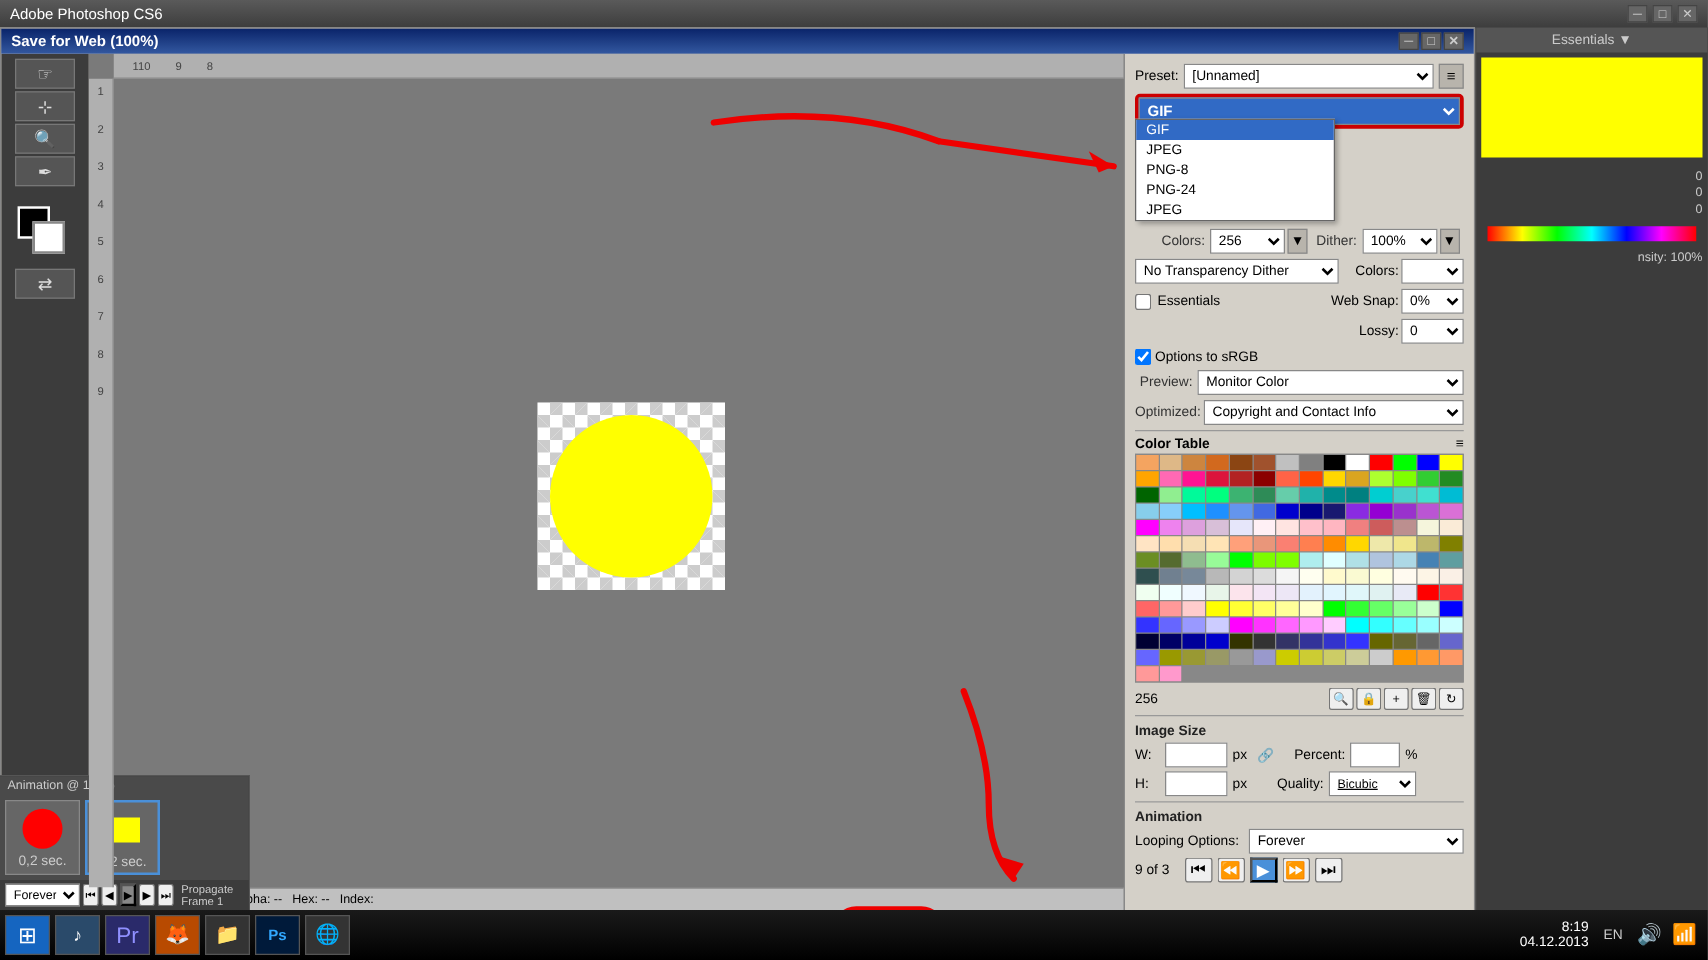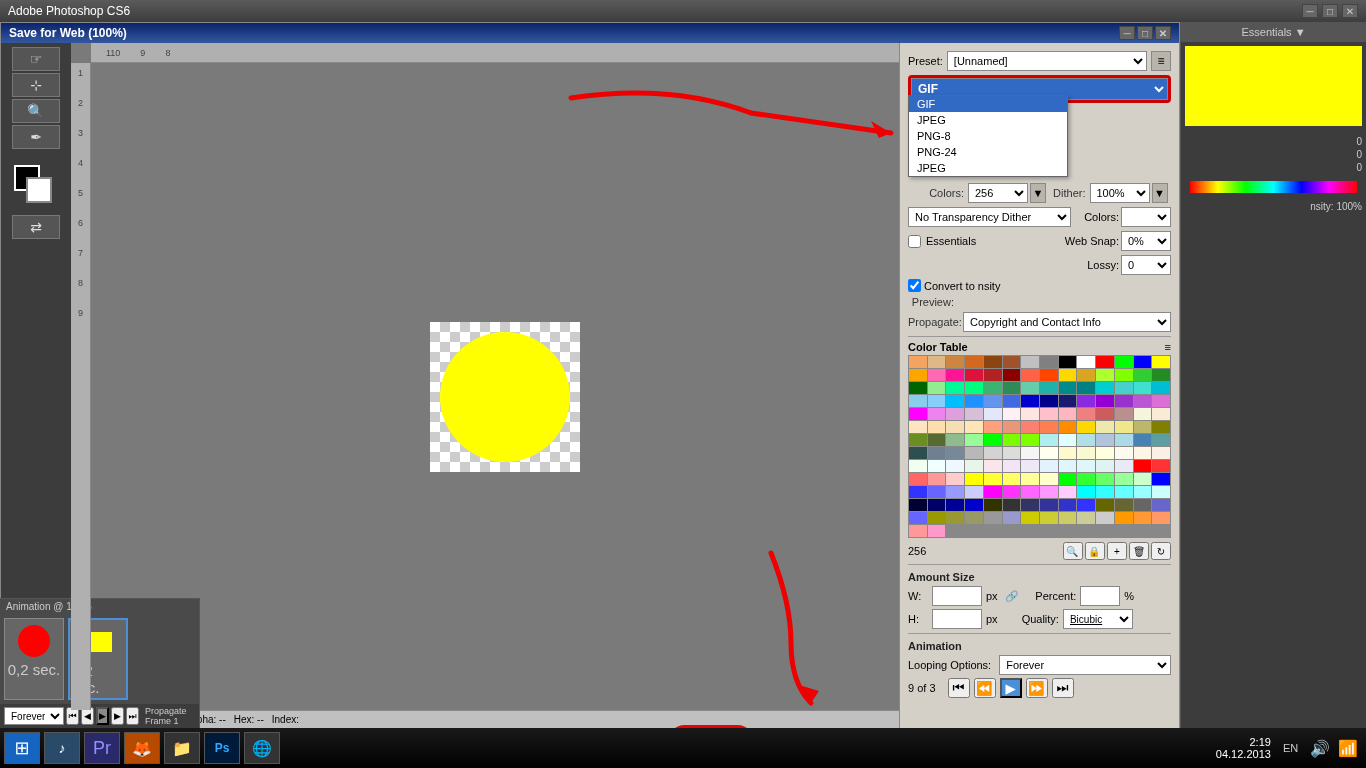--- a/index.html
+++ b/index.html
@@ -389,21 +389,21 @@
       display: flex;
       flex-direction: column;
       align-items: center;
       padding: 2px;
     }
     .anim-frame-thumb {
       width: 50px; height: 40px;
       display: flex; align-items: center; justify-content: center;
     }
     .anim-frame-time {
-      font-size: 15px;
+      font-size: 11px;
       color: #ccc;
     }
 
     .ps-taskbar {
       position: absolute;
       bottom: 0; left: 0; right: 0;
       height: 40px;
       background: linear-gradient(to bottom, #1a1a1a, #000);
       display: flex;
       align-items: center;
@@ -632,29 +632,32 @@
       <div class="right-row">
         <div style="flex:1;"></div>
         <span style="width:40px;text-align:right;padding-right:2px;">Lossy:</span>
         <select style="width:50px;">
           <option>0</option>
         </select>
       </div>
 
       <div class="right-row">
         <input type="checkbox" id="srgb-cb" checked="" style="">
-        <label for="srgb-cb">Convert to nsity</label>
+        <label for="srgb-cb">Options to sRGB</label>
       </div>
 
       <div class="right-row">
         <span class="right-label" style="width:50px;">Preview:</span>
+        <select style="flex:1;">
+          <option>Monitor Color</option>
+        </select>
       </div>
 
       <div class="right-row">
-        <span class="right-label" style="width:55px;">Propagate:</span>
+        <span class="right-label" style="width:55px;">Optimized:</span>
         <select style="flex:1;">
           <option>Copyright and Contact Info</option>
         </select>
       </div>
 
       <div class="divider"></div>
 
       <div id="color-table-container">
         <div id="color-table-header">
           <span>Color Table</span>
@@ -853,21 +856,21 @@
             <button style="width:20px;height:18px;font-size:10px;">🔒</button>
             <button style="width:20px;height:18px;font-size:10px;">+</button>
             <button style="width:20px;height:18px;font-size:10px;">🗑</button>
             <button style="width:20px;height:18px;font-size:10px;">↻</button>
           </div>
         </div>
       </div>
 
       <div class="divider"></div>
 
-      <div class="section-title">Amount Size</div>
+      <div class="section-title">Image Size</div>
       <div class="img-size-row">
         <span class="img-size-label">W:</span>
         <input type="text" class="img-size-input" style="">
         <span>px</span>
         <span style="margin:0 4px;">🔗</span>
         <span style="margin-left:8px;">Percent:</span>
         <input type="text" class="img-size-input" style="width: 40px;">
         <span> %</span>
       </div>
       <div class="img-size-row">
@@ -970,20 +973,20 @@
 <div class="ps-taskbar">
   <div class="taskbar-btn" style="background:#1565c0;color:#fff;">⊞</div>
   <div class="taskbar-btn" style="font-size:14px;background:#2a4a6a;">♪</div>
   <div class="taskbar-btn" style="background:#2a2a6a;color:#9090ff;">Pr</div>
   <div class="taskbar-btn" style="background:#b84a00;font-size:16px;">🦊</div>
   <div class="taskbar-btn" style="font-size:16px;">📁</div>
   <div class="taskbar-btn" style="background:#001a3a;color:#31a8ff;font-size:12px;font-weight:bold;">Ps</div>
   <div class="taskbar-btn" style="font-size:16px;">🌐</div>
   <div style="flex:1;"></div>
   <div style="display:flex;flex-direction:column;align-items:flex-end;padding-right:8px;color:#fff;font-size:11px;">
-    <span>2:19</span>
+    <span>8:19</span>
     <span>04.12.2013</span>
   </div>
 
   <div style="color:#ccc;font-size:11px;margin-right:8px;">EN</div>
   <div style="color:#ccc;font-size:16px;margin-right:4px;">🔊</div>
   <div style="color:#ccc;font-size:16px;margin-right:4px;">📶</div>
 </div>
 
 </body></html>

